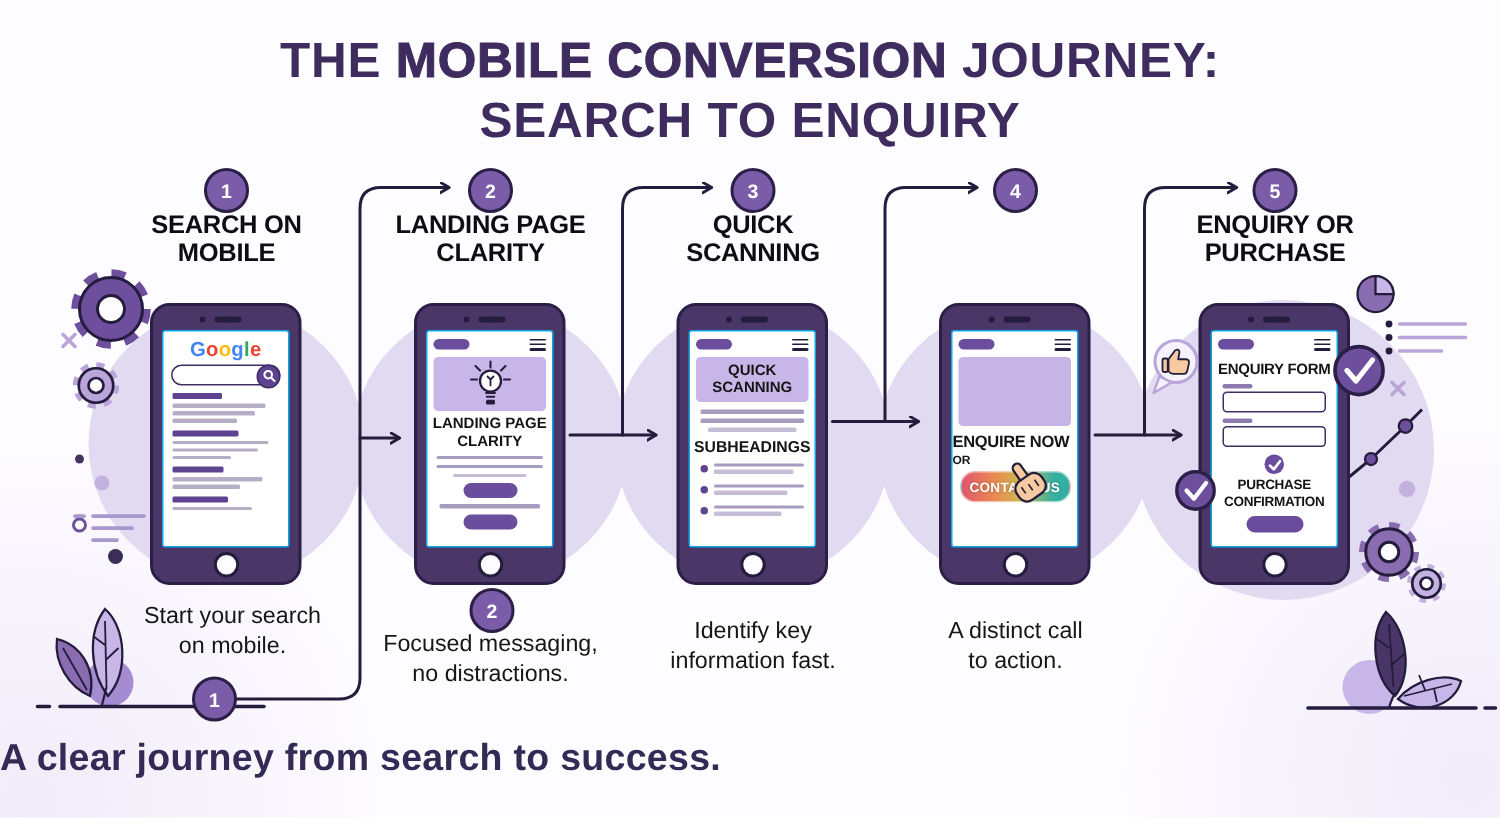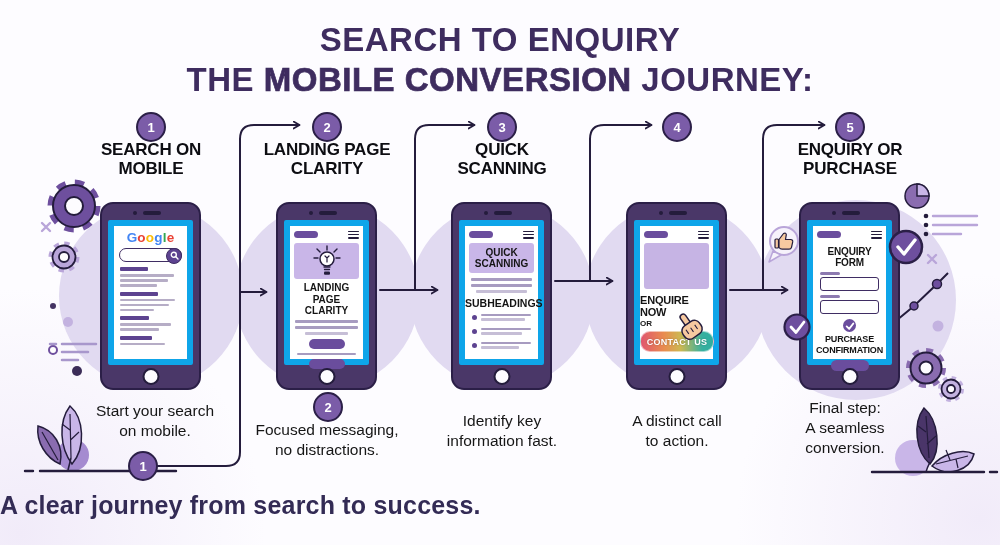--- a/index.html
+++ b/index.html
@@ -24,21 +24,21 @@
   .caption{position:absolute;width:180px;text-align:center;font-size:15.5px;line-height:1.28;
     color:#161616;white-space:pre-line;z-index:2}
   .tagline{position:absolute;top:491px;left:0;right:0;text-align:left;font-size:25px;
     font-weight:600;color:#332b55;z-index:2;letter-spacing:.2px}
   
   .phone{position:absolute;top:202px;width:97px;height:184px;background:#4a3768;
     border:2.5px solid #2b1f47;border-radius:13px;z-index:2}
   .cam{position:absolute;top:7px;left:31px;width:4px;height:4px;border-radius:50%;background:#241c3c}
   .spk{position:absolute;top:7px;left:41px;width:18px;height:4px;border-radius:2px;background:#241c3c}
   .screen{position:absolute;top:16px;left:6px;right:6px;bottom:23px;background:#fff;
-    border:6px solid #0ea5e9;border-radius:2px}
+    border:1px solid #0ea5e9;border-radius:2px}
   .home{position:absolute;bottom:3px;left:50%;transform:translateX(-50%);width:13px;height:13px;
     border-radius:50%;background:#fdfcff;border:2px solid #241c3c}
   
   .topbar{display:flex;justify-content:space-between;align-items:center;padding:3px 4px 2px}
   .tb-pill{width:24px;height:7px;background:#6a4d9d;border-radius:3.5px}
   .tb-menu{width:11px}
   .tb-menu div{height:1.6px;background:#241c3c;margin:1.6px 0;border-radius:1px}
   .ln{height:2.5px;background:#a79bc0;border-radius:1px;margin:3.5px auto}
   .ln.light{background:#c6bed6}
   .pill{height:10px;background:#6a4d9d;border-radius:5px;margin:4px auto}
@@ -181,22 +181,22 @@
       <path d="M932,466 C942,454 962,448 974,454 C970,470 948,478 932,466 Z" fill="#c9b6e8"></path>
       <path d="M936,464 L968,456 M950,460 L946,450 M956,459 L958,468" stroke-width="1.2"></path>
       <path d="M926,472 C927,468 928,466 930,462" fill="none"></path>
     </g>
     <g stroke="#241c3c" stroke-width="2.4" stroke-linecap="round">
       <path d="M872,472 H984 M990,472 H997"></path>
     </g>
   </svg>
 
   <div class="title">
+    <div><span>THE </span><span class="strong">MOBILE CONVERSION</span><span> JOURNEY:</span></div>
     <div>SEARCH TO ENQUIRY</div>
-    <div><span>THE </span><span class="strong">MOBILE CONVERSION</span><span> JOURNEY:</span></div>
   </div>
 
   <div class="badge" style="left:136px;top:112px">1</div>
   <div class="badge" style="left:312px;top:112px">2</div>
   <div class="badge" style="left:487px;top:112px">3</div>
   <div class="badge" style="left:662px;top:112px">4</div>
   <div class="badge" style="left:835px;top:112px">5</div>
 
   <div class="step-title" style="left:61px">SEARCH ON
 MOBILE</div>
@@ -378,23 +378,20 @@
   </div>
 
   <div class="caption" style="left:237px;top:420px">Focused messaging,
 no distractions.</div>
   <div class="caption" style="left:65px;top:401px">Start your search
 on mobile.</div>
   <div class="caption" style="left:412px;top:411px">Identify key
 information fast.</div>
   <div class="caption" style="left:587px;top:411px">A distinct call
 to action.</div>
-  <div class="caption" style="left:755px;top:398px">Final step:
-A seamless
-conversion.</div>
 
   <div class="badge" style="left:128px;top:451px">1</div>
   <div class="badge" style="left:313px;top:392px">2</div>
 
   <div class="tagline">A clear journey from search to success.</div>
 
   <svg class="layer" style="z-index:3" width="1000" height="545" viewBox="0 0 1000 545">
     <g>
       <circle cx="906" cy="247" r="16" fill="#6e4f9e" stroke="#2b1f47" stroke-width="2.5"></circle>
       <polyline points="898,247 904,254 915,240" fill="none" stroke="#fff" stroke-width="3.4" stroke-linecap="round" stroke-linejoin="round"></polyline>

